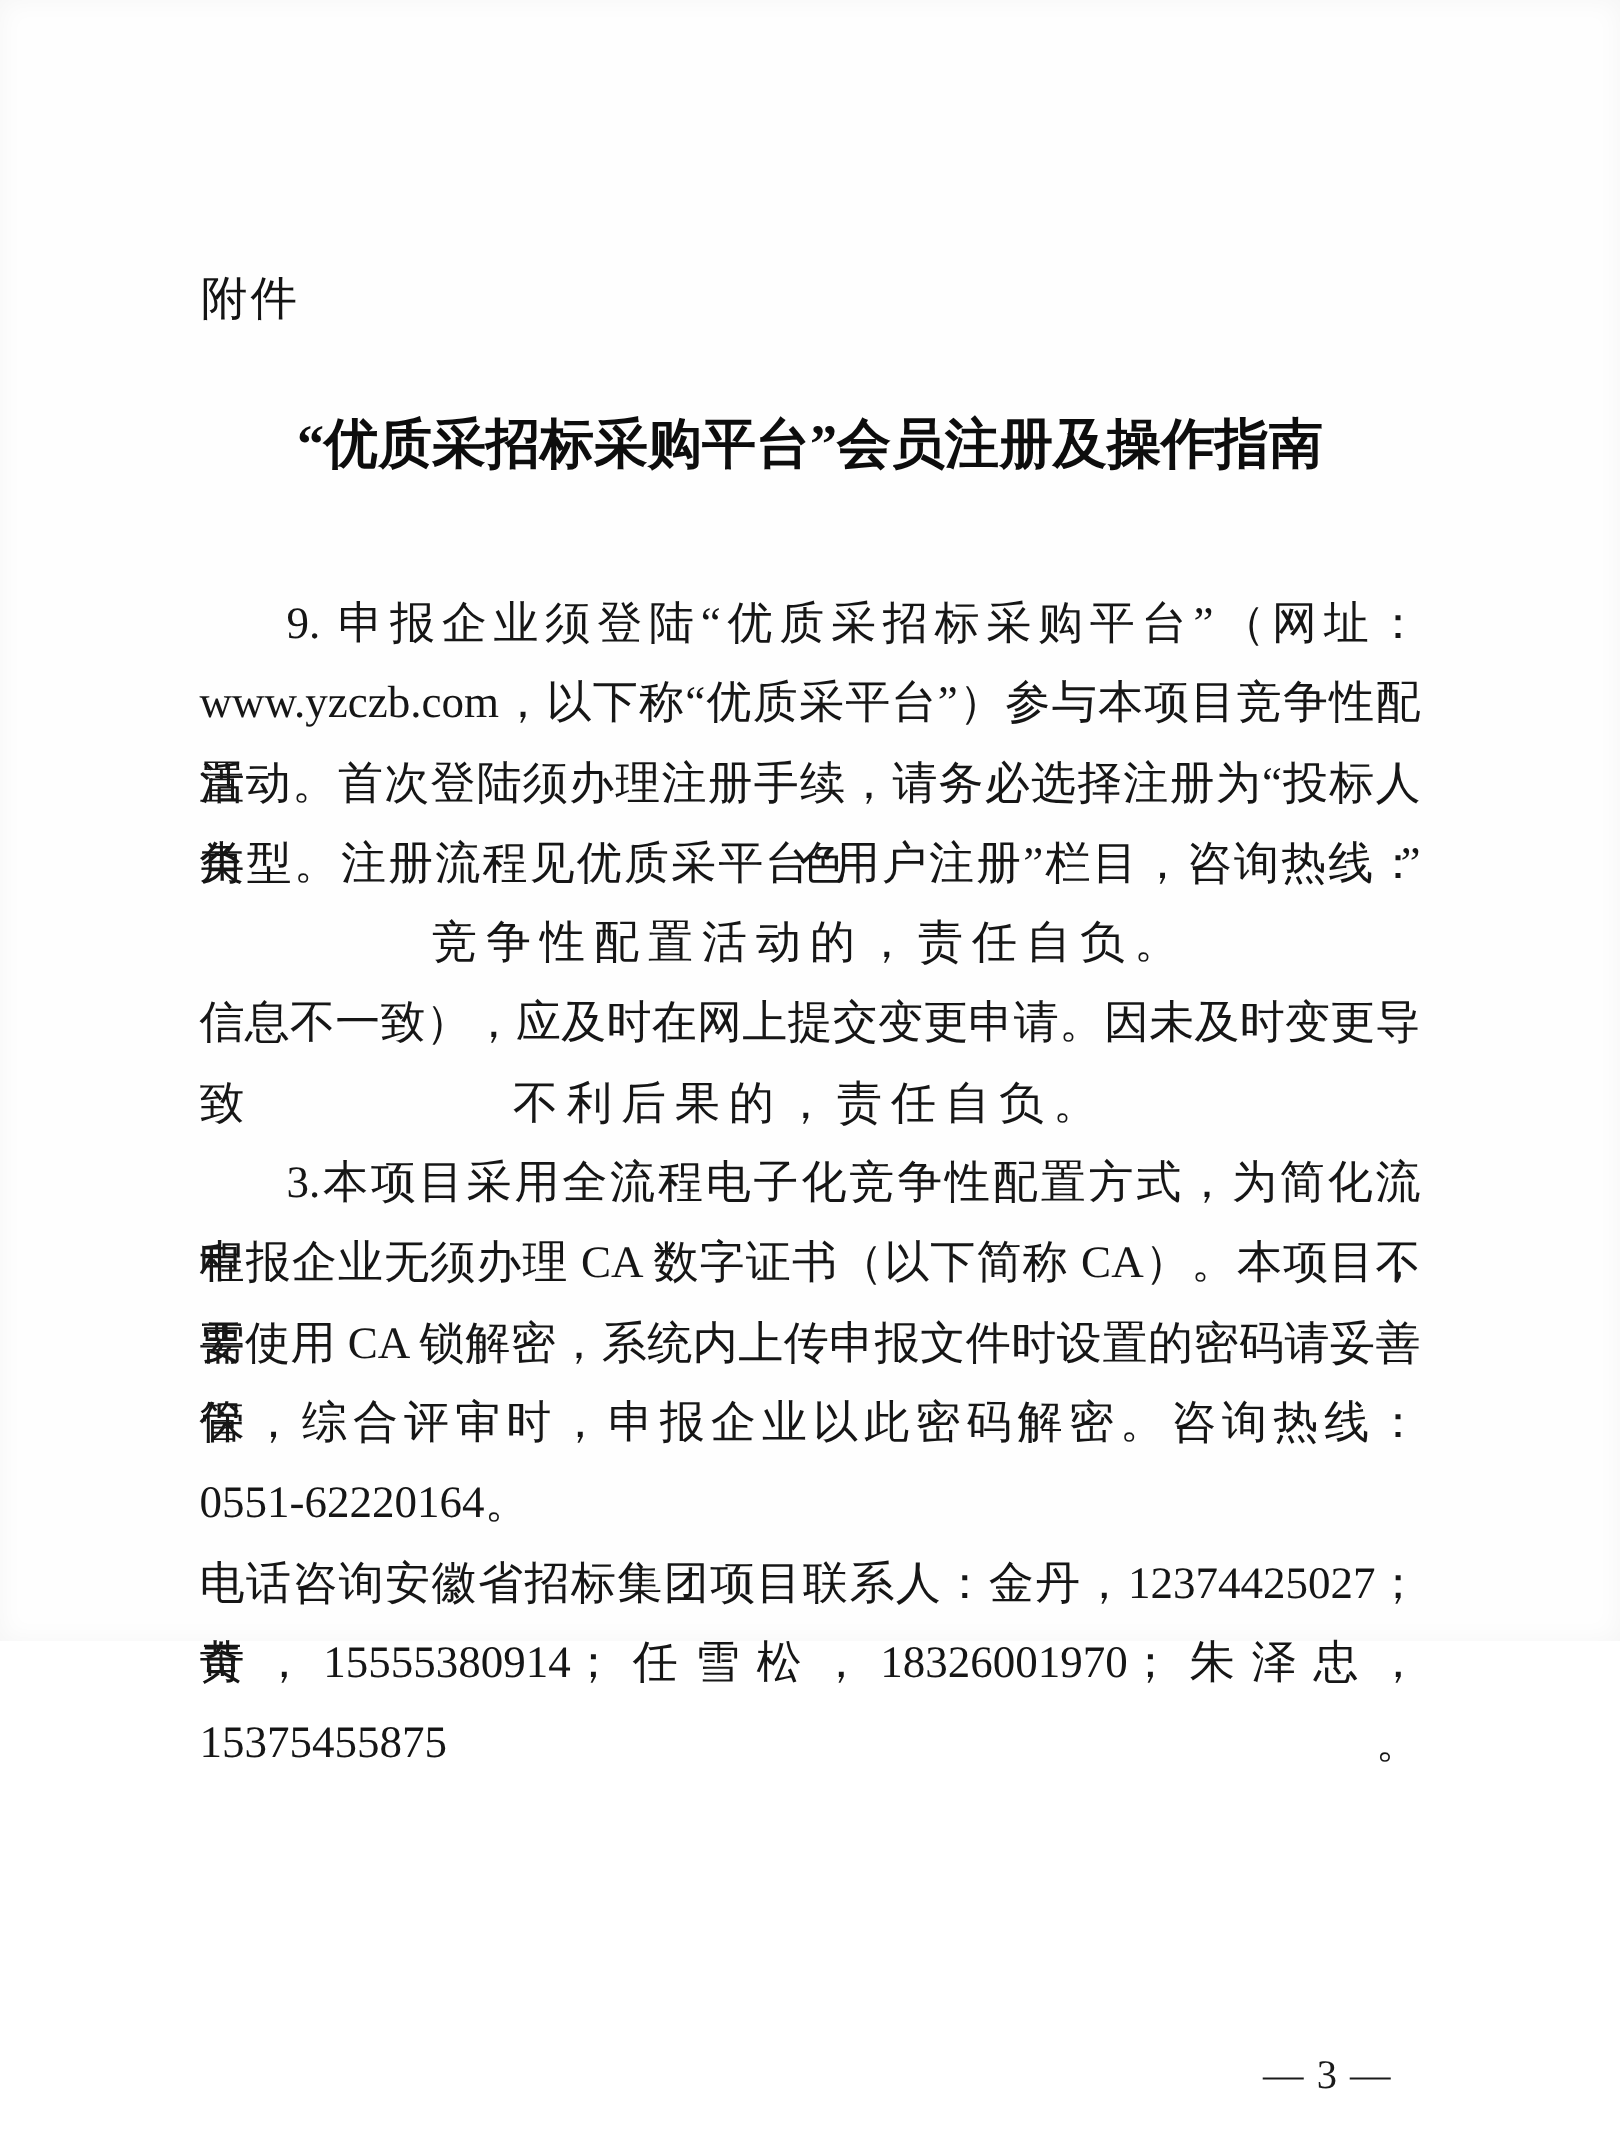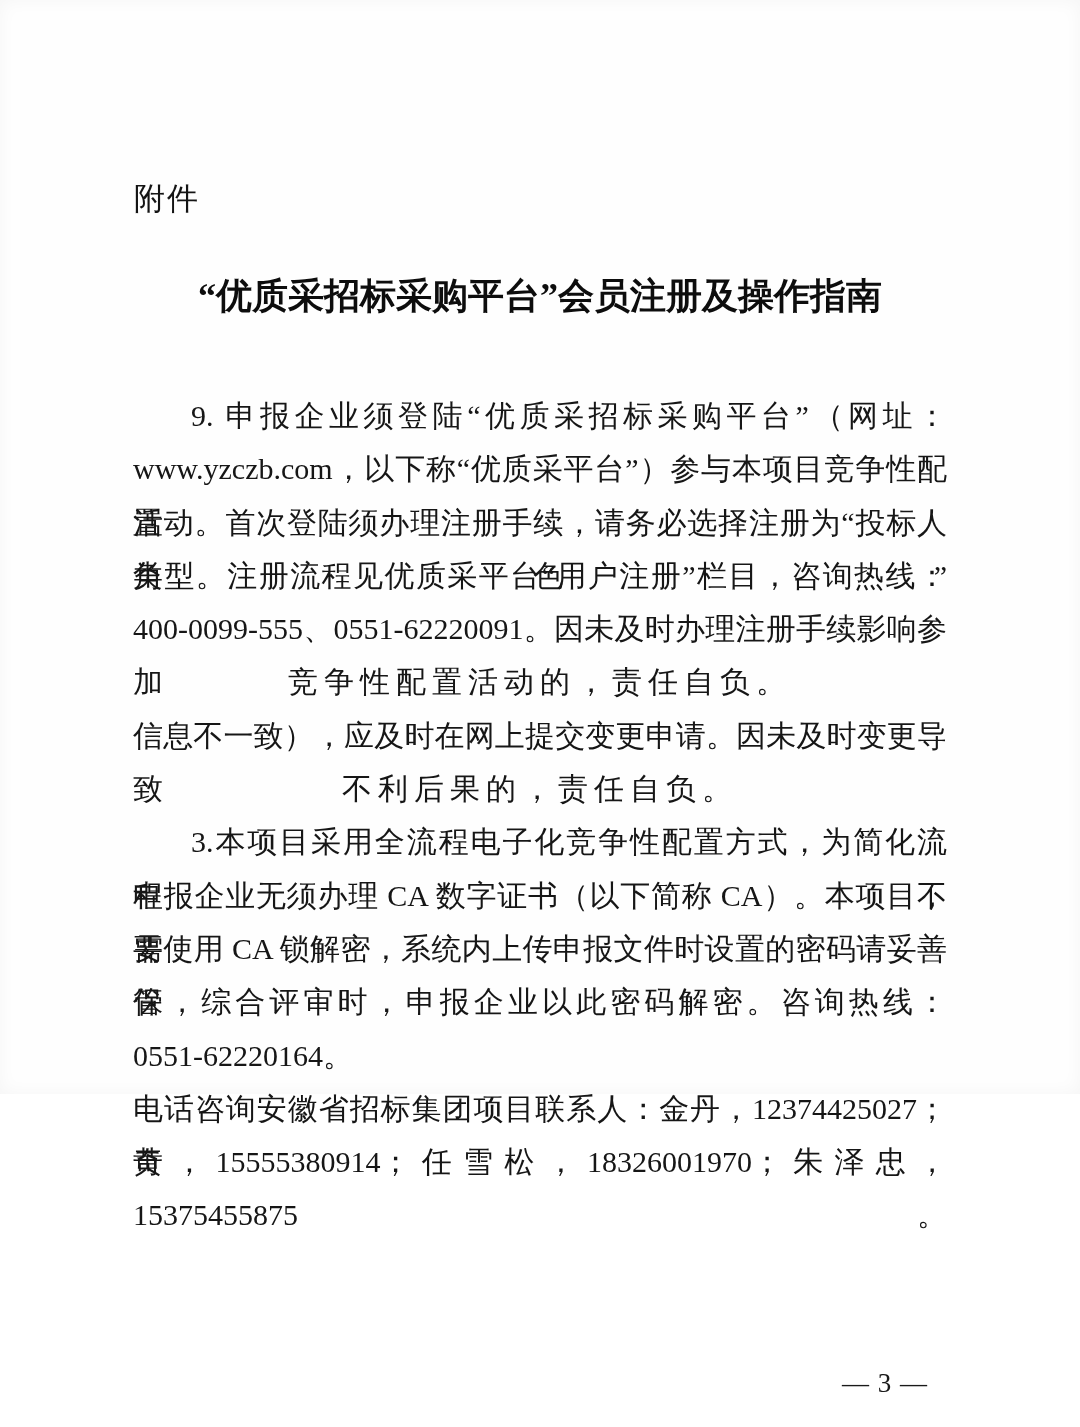--- a/index.html
+++ b/index.html
@@ -72,21 +72,20 @@
   <div class="attachment-label">附件</div>
 
   <h1 class="doc-title">“优质采招标采购平台”会员注册及操作指南</h1>
 
   <div class="body-text">
 
     <div class="line justify indent">9. 申报企业须登陆“优质采招标采购平台”（网址：</div>
     <div class="line justify">www.yzczb.com，以下称“优质采平台”）参与本项目竞争性配置</div>
     <div class="line justify">活动。首次登陆须办理注册手续，请务必选择注册为“投标人角色”</div>
     <div class="line justify">类型。注册流程见优质采平台“用户注册”栏目，咨询热线：</div>
-    <div class="line justify">400-0099-555、0551-62220091。因未及时办理注册手续影响参加</div>
     <div class="line spaced">竞争性配置活动的，责任自负。</div>
 
     <div class="line justify">信息不一致），应及时在网上提交变更申请。因未及时变更导致</div>
     <div class="line spaced">不利后果的，责任自负。</div>
 
     <div class="line justify indent">3.本项目采用全流程电子化竞争性配置方式，为简化流程，</div>
     <div class="line justify">申报企业无须办理 CA 数字证书（以下简称 CA）。本项目不需</div>
     <div class="line justify">要使用 CA 锁解密，系统内上传申报文件时设置的密码请妥善保</div>
     <div class="line justify">管，综合评审时，申报企业以此密码解密。咨询热线：</div>
     <div class="line">0551-62220164。</div>

